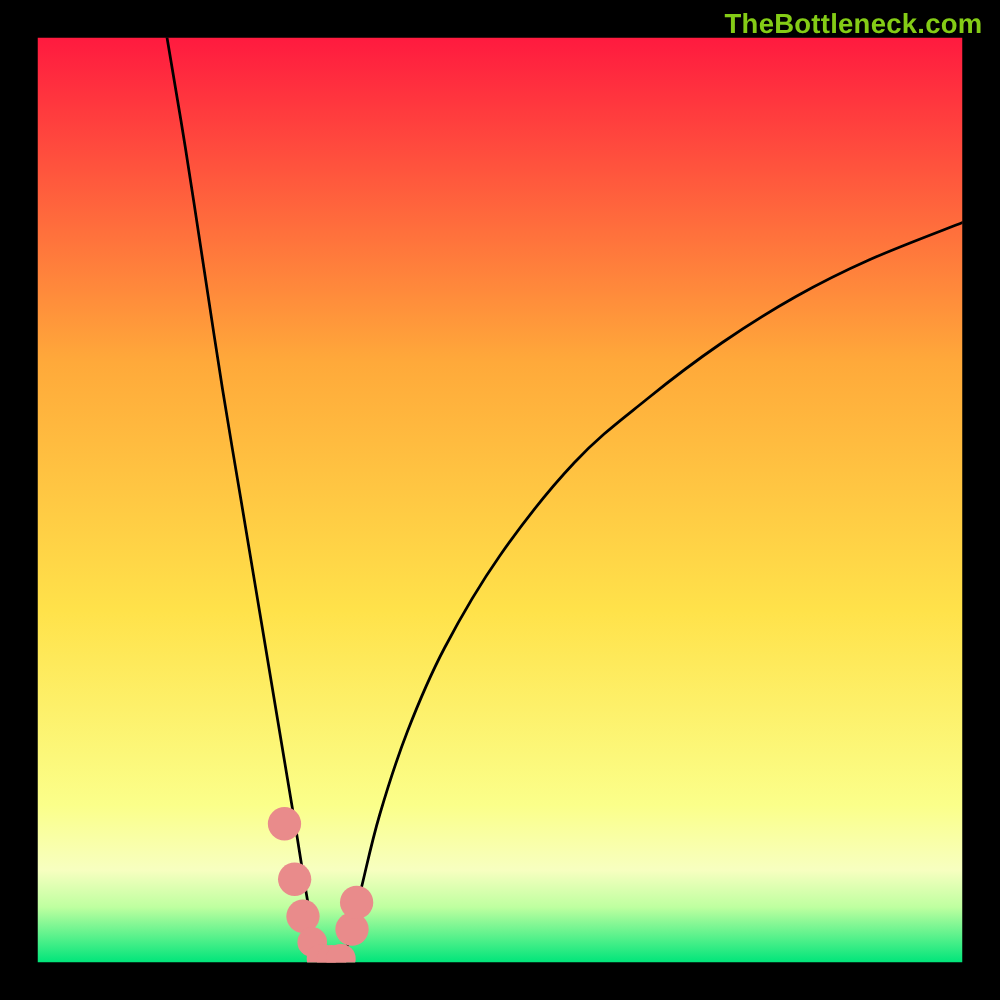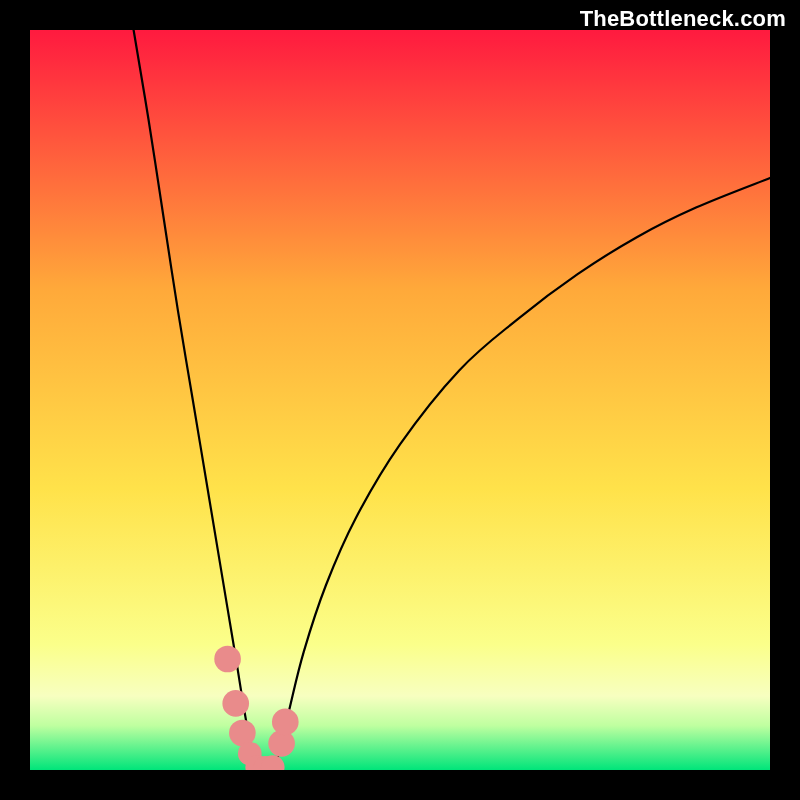--- a/index.html
+++ b/index.html
@@ -15,21 +15,21 @@
     position: absolute;
     top: 0; left: 0;
     width: 800px;
     height: 800px;
     background: #000;
   }
   .watermark {
     position: absolute;
     top: 6px;
     right: 14px;
-    color: #ffffff;
+    color: #84cc16;
     font-size: 22px;
     font-weight: 600;
     letter-spacing: 0.2px;
     z-index: 10;
   }
   svg.plot {
     position: absolute;
     top: 30px;
     left: 30px;
   }

